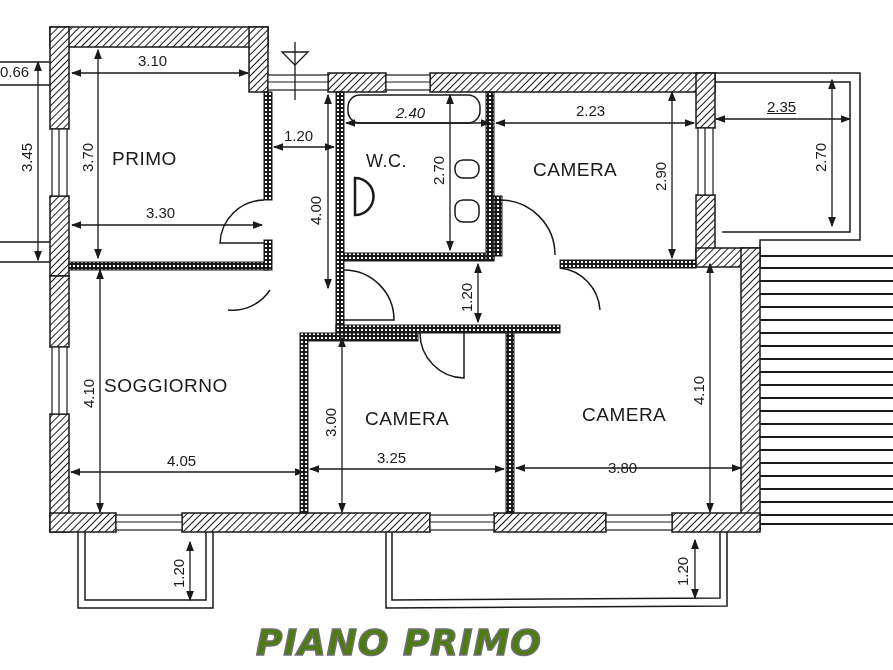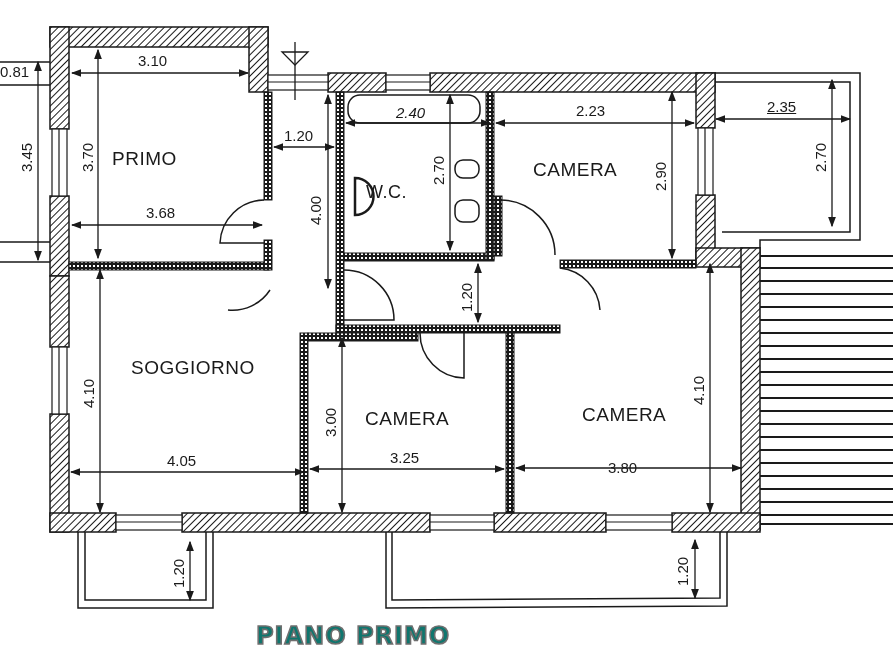--- a/index.html
+++ b/index.html
@@ -2,21 +2,21 @@
 <html><head>
 <meta charset="utf-8">
 <style>
   html, body { margin: 0; padding: 0; background: #ffffff; }
   body { width: 893px; height: 670px; overflow: hidden; position: relative; font-family: "Liberation Sans", sans-serif; }
   svg { position: absolute; left: 0; top: 0; }
   .lbl { position: absolute; color: #1a1a1a; font-family: "Liberation Sans", sans-serif; white-space: nowrap; line-height: 1; }
   .room { font-size: 19px; letter-spacing: 0.5px; }
   .dim { font-size: 15px; }
   .vert { transform-origin: center center; transform: rotate(-90deg); }
-  .title { position: absolute; left: 256px; top: 622px; font-size: 24px; font-weight: bold; color: #0f766e; -webkit-text-stroke: 1.6px #6f6f6f; letter-spacing: 1px; font-family: "DejaVu Sans", sans-serif; }
+  .title { position: absolute; left: 256px; top: 622px; font-size: 36px; font-weight: bold; color: #4d7c0f; -webkit-text-stroke: 1.6px #6f6f6f; letter-spacing: 1px; font-family: "DejaVu Sans", sans-serif; font-style: italic; }
 </style>
 </head>
 <body>
 
 <svg width="893" height="670" viewBox="0 0 893 670">
   <defs>
     <pattern id="hatch" width="5" height="5" patternUnits="userSpaceOnUse" patternTransform="rotate(45)">
       <rect width="5" height="5" fill="#ffffff"></rect>
       <line x1="0" y1="0" x2="0" y2="5" stroke="#1a1a1a" stroke-width="2"></line>
     </pattern>
@@ -159,42 +159,42 @@
     <line x1="190" y1="542" x2="190" y2="600"></line>
     <line x1="695" y1="540" x2="695" y2="598"></line>
   </g>
   <g stroke="#1a1a1a" stroke-width="1.3" fill="none">
     <line x1="295" y1="42" x2="295" y2="100"></line>
     <path d="M282,52 L308,52 L295,65 z"></path>
   </g>
 </svg>
 
 <span class="lbl room" style="left:112px;top:149px;">PRIMO</span>
-<span class="lbl room" style="left:366px;top:183px;font-size:18px;">W.C.</span>
+<span class="lbl room" style="left:366px;top:152px;font-size:18px;">W.C.</span>
 <span class="lbl room" style="left:533px;top:160px;">CAMERA</span>
-<span class="lbl room" style="left:104px;top:358px;margin-left:27px;">SOGGIORNO</span>
+<span class="lbl room" style="left:104px;top:376px;">SOGGIORNO</span>
 <span class="lbl room" style="left:365px;top:409px;">CAMERA</span>
 <span class="lbl room" style="left:582px;top:405px;">CAMERA</span>
 
-<span class="lbl dim" style="left:0px;top:64px;">0.81</span>
+<span class="lbl dim" style="left:0px;top:64px;">0.66</span>
 <span class="lbl dim vert" style="left:12px;top:150px;">3.45</span>
 <span class="lbl dim" style="left:138px;top:53px;text-align:center;">3.10</span>
 <span class="lbl dim vert" style="left:73px;top:150px;">3.70</span>
-<span class="lbl dim" style="left:146px;top:205px;">3.68</span>
+<span class="lbl dim" style="left:146px;top:205px;">3.30</span>
 <span class="lbl dim" style="left:284px;top:128px;">1.20</span>
 <span class="lbl dim vert" style="left:301px;top:203px;">4.00</span>
 <span class="lbl dim" style="left:396px;top:105px;font-style:italic;">2.40</span>
 <span class="lbl dim vert" style="left:424px;top:163px;">2.70</span>
 <span class="lbl dim" style="left:576px;top:103px;">2.23</span>
 <span class="lbl dim vert" style="left:646px;top:169px;">2.90</span>
 <span class="lbl dim" style="left:767px;top:99px;text-decoration:underline;">2.35</span>
 <span class="lbl dim vert" style="left:806px;top:150px;">2.70</span>
 <span class="lbl dim vert" style="left:452px;top:290px;">1.20</span>
 <span class="lbl dim vert" style="left:74px;top:386px;">4.10</span>
 <span class="lbl dim" style="left:167px;top:453px;">4.05</span>
 <span class="lbl dim vert" style="left:316px;top:415px;">3.00</span>
-<span class="lbl dim" style="left:390px;top:450px;">3.25</span>
+<span class="lbl dim" style="left:377px;top:450px;">3.25</span>
 <span class="lbl dim" style="left:608px;top:460px;">3.80</span>
 <span class="lbl dim vert" style="left:684px;top:383px;">4.10</span>
 <span class="lbl dim vert" style="left:164px;top:566px;">1.20</span>
 <span class="lbl dim vert" style="left:668px;top:564px;">1.20</span>
 
 <div class="title">PIANO PRIMO</div>
 
 </body></html>

